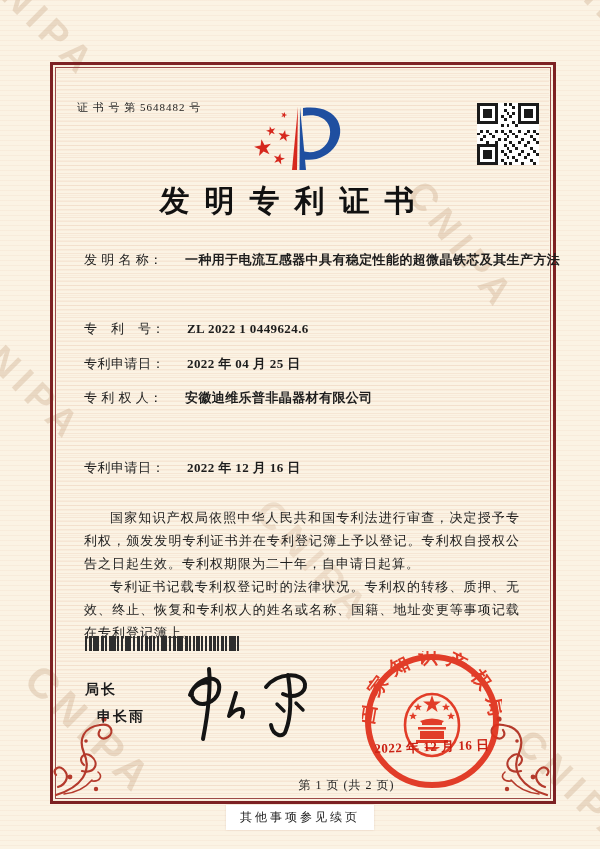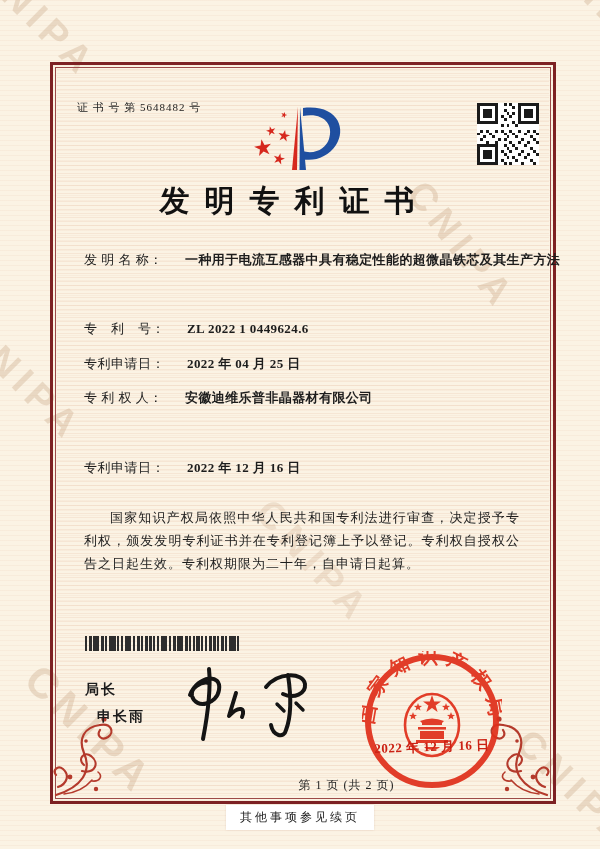--- a/index.html
+++ b/index.html
@@ -174,20 +174,21 @@
   </div>
   <div class="row r5">
     <span class="lbl">专 利 权 人：</span><span class="val">安徽迪维乐普非晶器材有限公司</span>
   </div>
   <div class="row r7">
     <span class="lbl">专利申请日：</span><span class="val">2022 年 12 月 16 日</span>
   </div>
 
   <div class="body-text">
     <p>国家知识产权局依照中华人民共和国专利法进行审查，决定授予专利权，颁发发明专利证书并在专利登记簿上予以登记。专利权自授权公告之日起生效。专利权期限为二十年，自申请日起算。</p>
+    <p>专利证书记载专利权登记时的法律状况。专利权的转移、质押、无效、终止、恢复和专利权人的姓名或名称、国籍、地址变更等事项记载在专利登记簿上。</p>
   </div>
 
   <div class="barcode"></div>
 
   <div class="director-title">局长</div>
   <div class="director-name">申长雨</div>
 
   <svg class="signature" width="150" height="85" viewBox="0 0 150 85">
     <g fill="none" stroke="#141414" stroke-width="4" stroke-linecap="round" stroke-linejoin="round">
       <path d="M14 32 C 22 12 46 10 43 27 C 41 41 20 47 16 33 C 14 25 25 18 33 20"></path>

